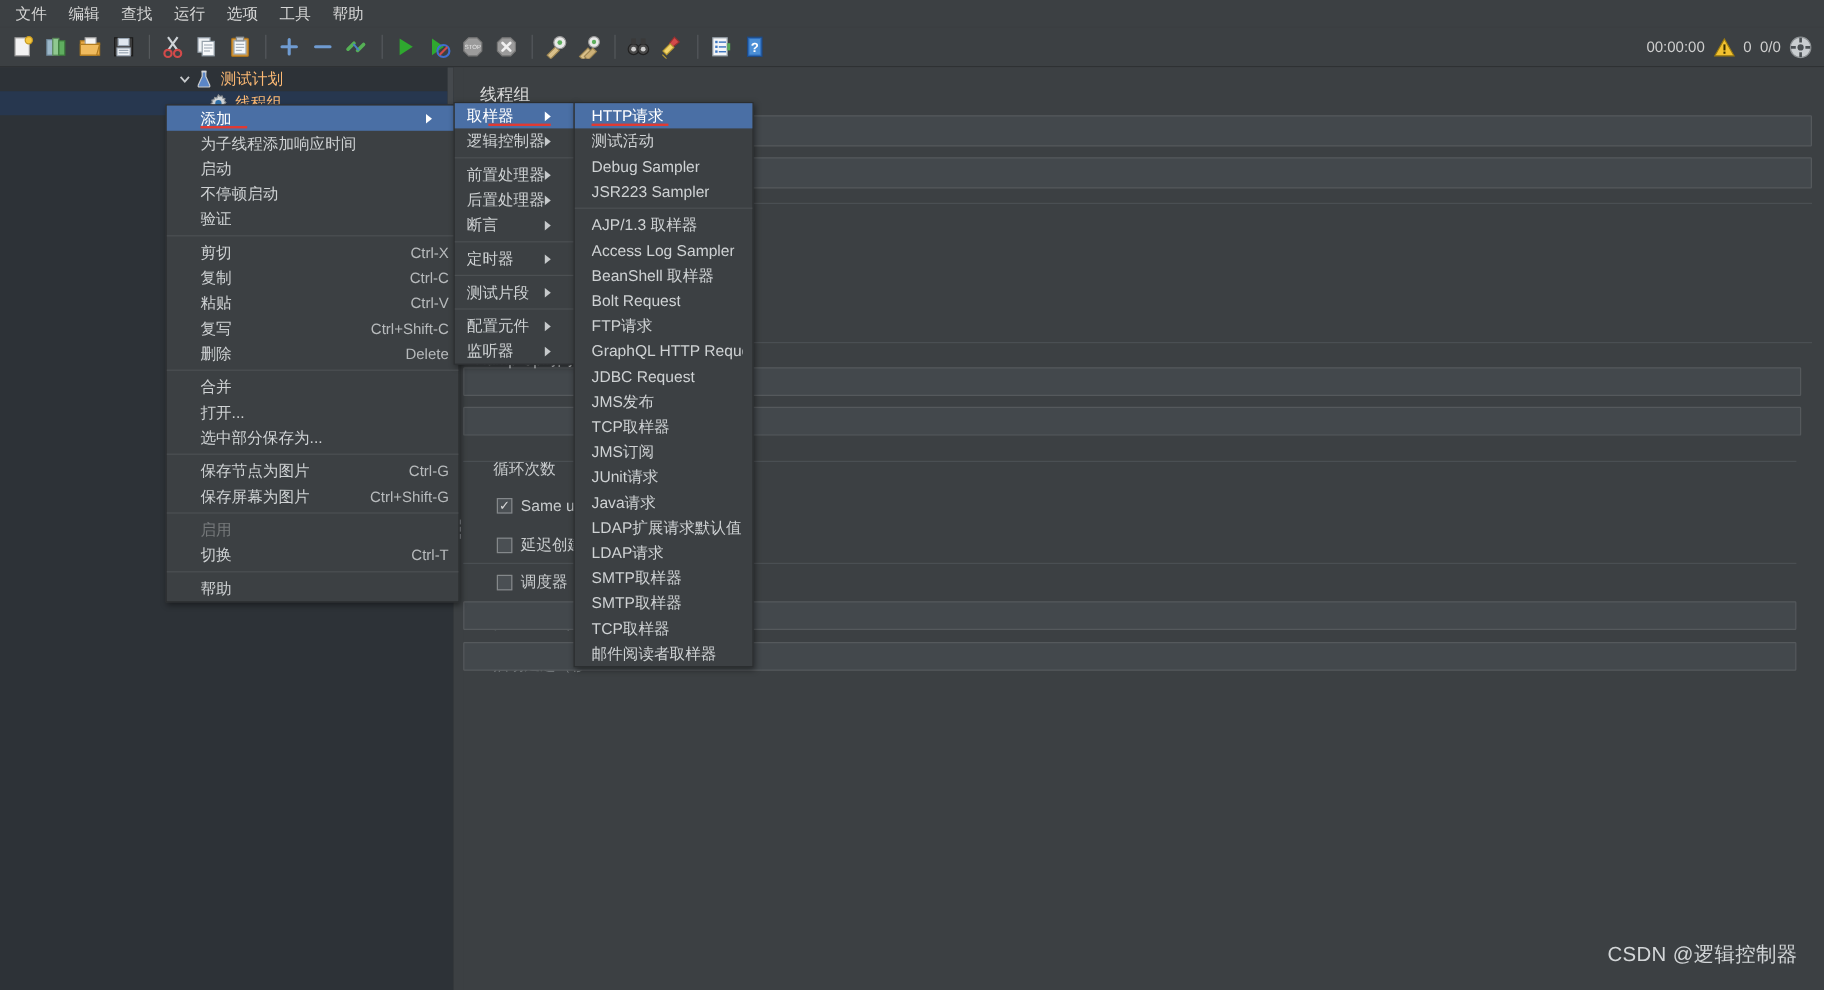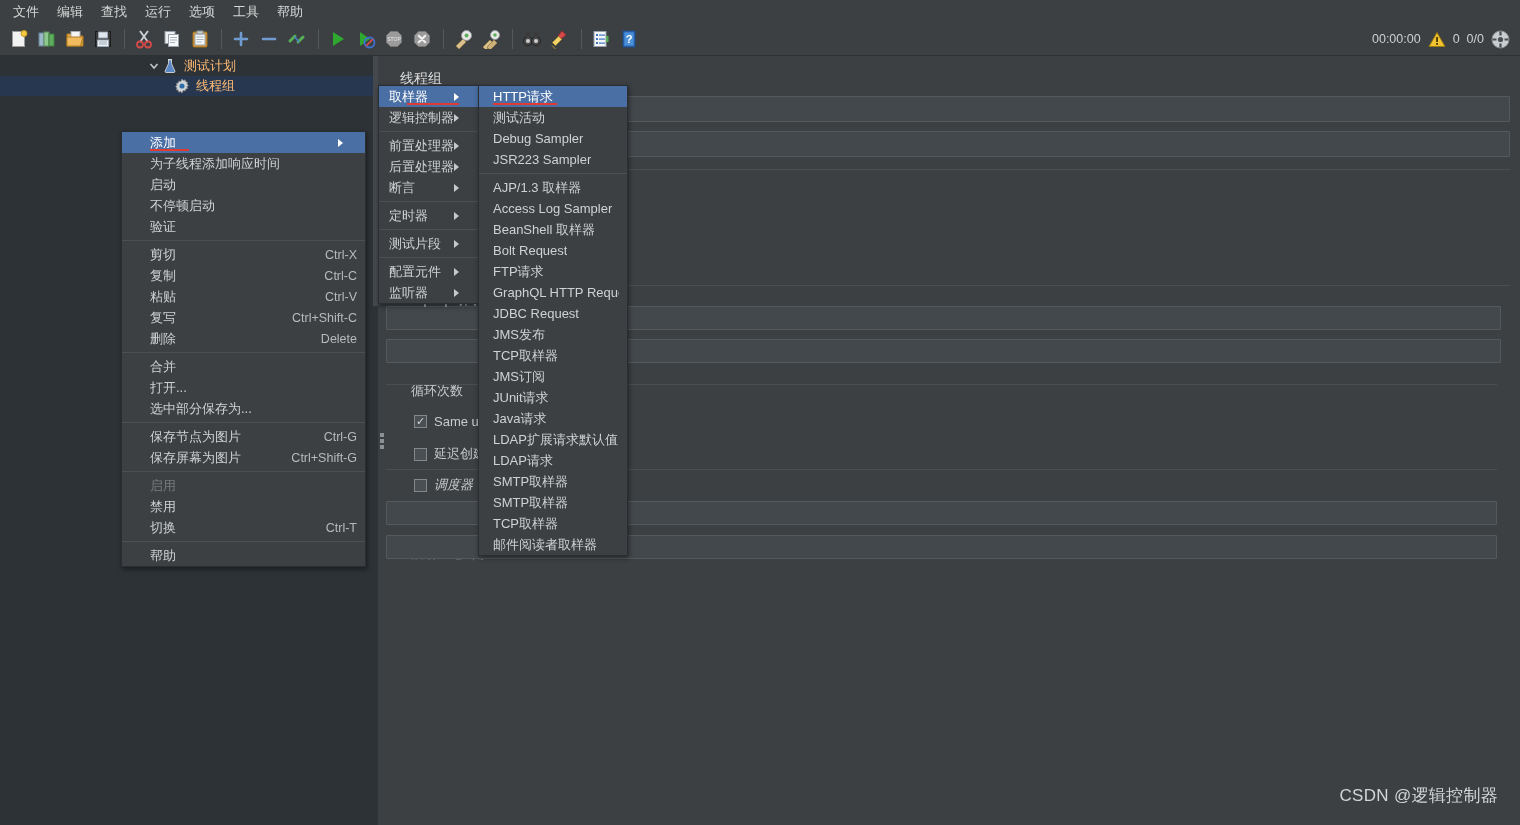--- a/index.html
+++ b/index.html
@@ -126,21 +126,21 @@
   }
   .pitem.sel { background: #4a6fa5; color: #ffffff; }
   .pitem.sel .arrow { border-left-color: #ffffff; }
   .pitem.disabled { color: #76797b; }
   .pitem .uline {
     position: absolute; left: 28px; bottom: 2px; height: 2px; background: #e03a33;
   }
   .psep { height: 1px; background: #4c5053; margin: 3px 0; }
 
   
-  #popup-actions { left: 121px; top: 87px; width: 245px; margin-top: 44px; }
+  #popup-actions { left: 138px; top: 87px; width: 245px; }
   #popup-actions .pitem { padding-left: 28px; }
   
   #popup-add { left: 378px; top: 85px; width: 102px; }
   #popup-add .pitem { padding-left: 10px; padding-right: 6px; }
   
   #popup-samplers { left: 478px; top: 85px; width: 150px; }
   #popup-samplers .pitem { padding-left: 14px; }
   #popup-samplers .pitem .uline { left: 14px; }
 
   .watermark {
@@ -412,21 +412,21 @@
     <div class="field-row" style="left:28px; top:358px;">
       <span class="cbox">✓</span>
       <span class="flabel" style="margin-left:7px;">Same us</span>
     </div>
     <div class="field-row" style="left:28px; top:389px;">
       <span class="cbox"></span>
       <span class="flabel" style="margin-left:7px;">延迟创建</span>
     </div>
     <div class="field-row" style="left:28px; top:420px;">
       <span class="cbox"></span>
-      <span class="flabel" style="margin-left:7px;font-style:italic;">调度器</span>
+      <span class="flabel" style="margin-left:7px;">调度器</span>
     </div>
     <div class="field-row" style="left:25px; top:454px;">
       <span class="flabel dim">持续时间（秒</span>
     </div>
     <div class="field-row" style="left:25px; top:489px;">
       <span class="flabel dim">启动延迟（秒</span>
     </div>
 
     <div class="fbox" style="left:0px; top:445px; width:1111px; height:24px;"></div>
     <div class="fbox" style="left:0px; top:479px; width:1111px; height:24px;"></div>
@@ -490,23 +490,20 @@
       </div>
       <div class="pitem">
         <span class="lbl">保存屏幕为图片</span>
         <span class="accel">Ctrl+Shift-G</span>
       </div>
       <div class="psep"></div>
       <div class="pitem disabled">
         <span class="lbl">启用</span>
       </div>
       <div class="pitem">
-        <span class="lbl">禁用</span>
-      </div>
-      <div class="pitem">
         <span class="lbl">切换</span>
         <span class="accel">Ctrl-T</span>
       </div>
       <div class="psep"></div>
       <div class="pitem">
         <span class="lbl">帮助</span>
       </div>
     </div>
 
   <div class="popup" id="popup-add">

